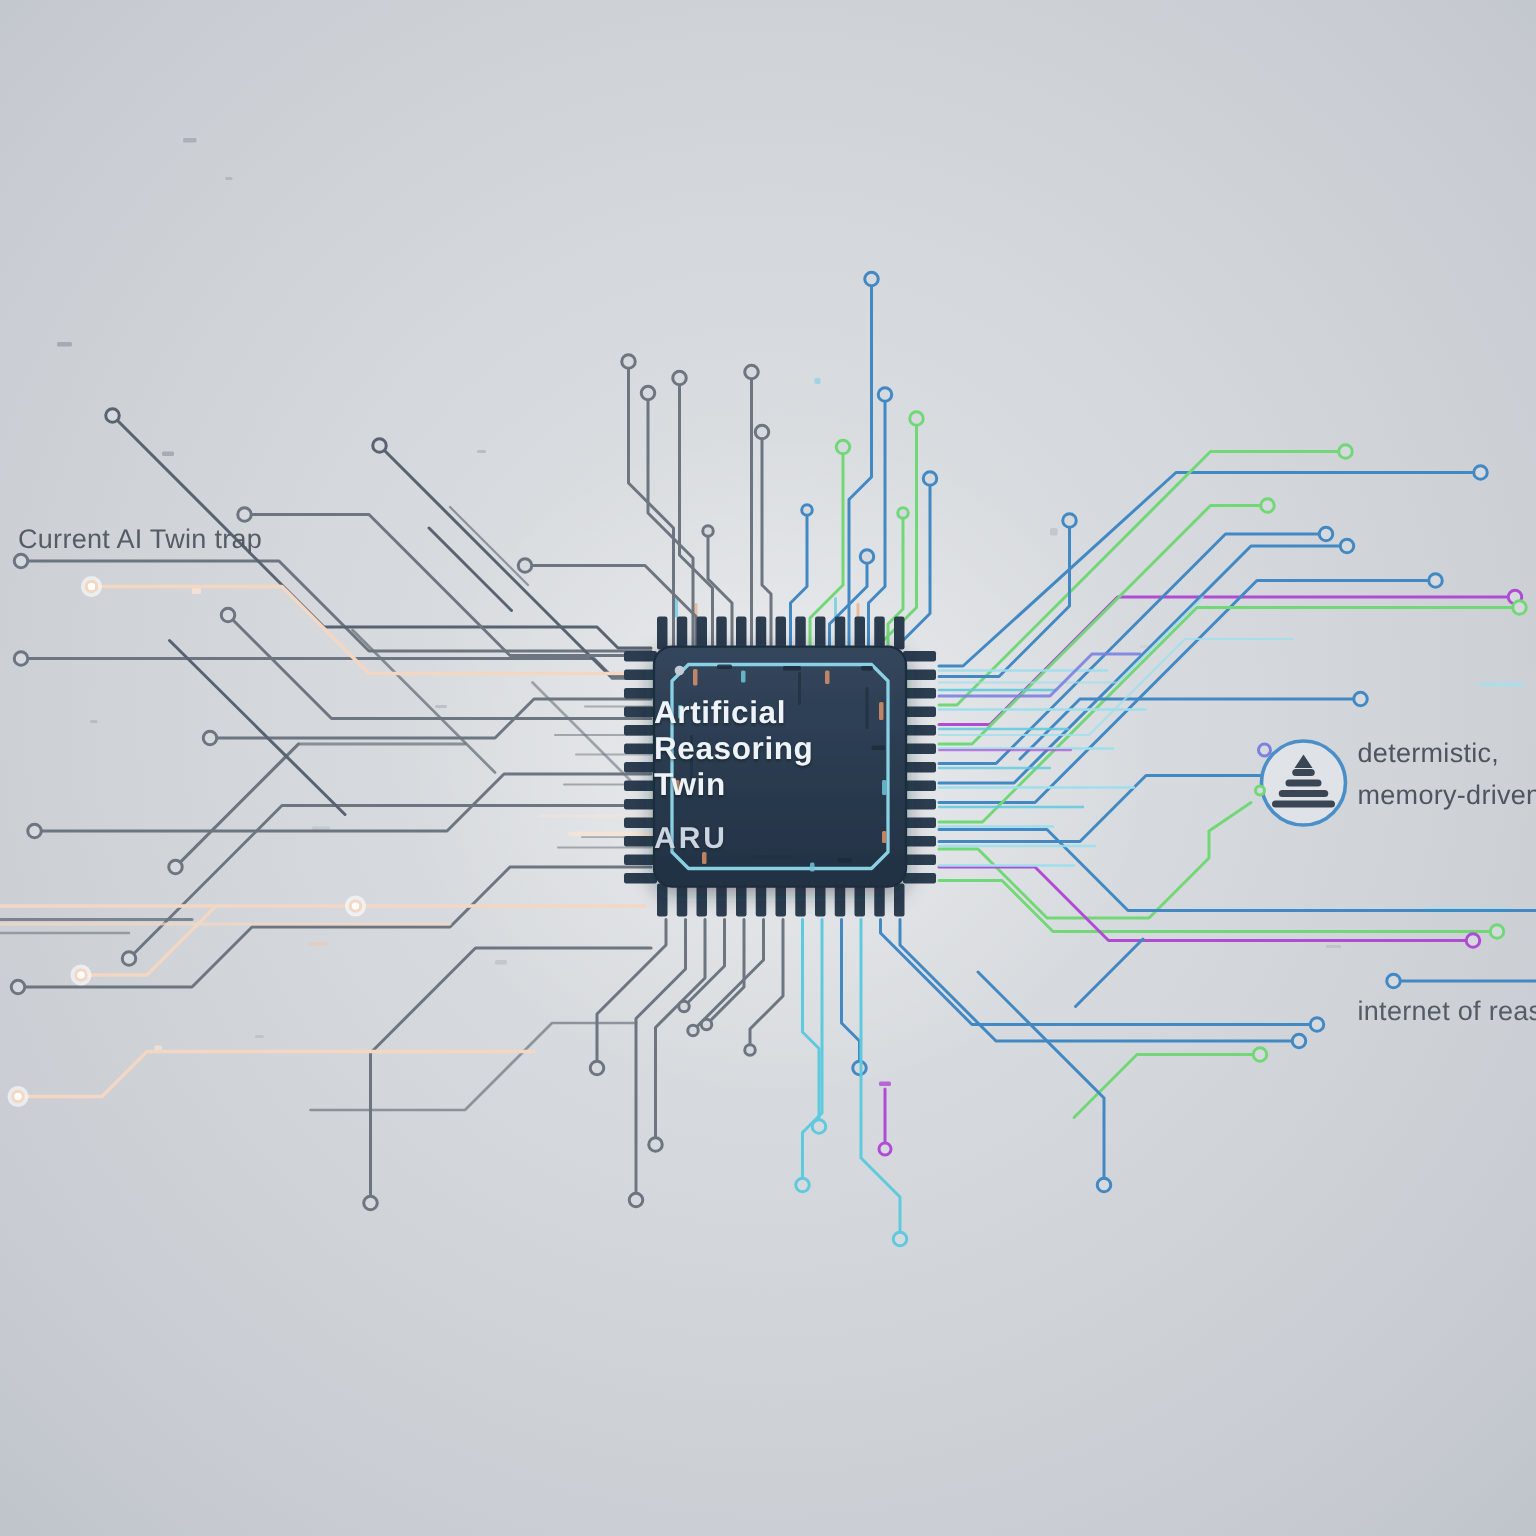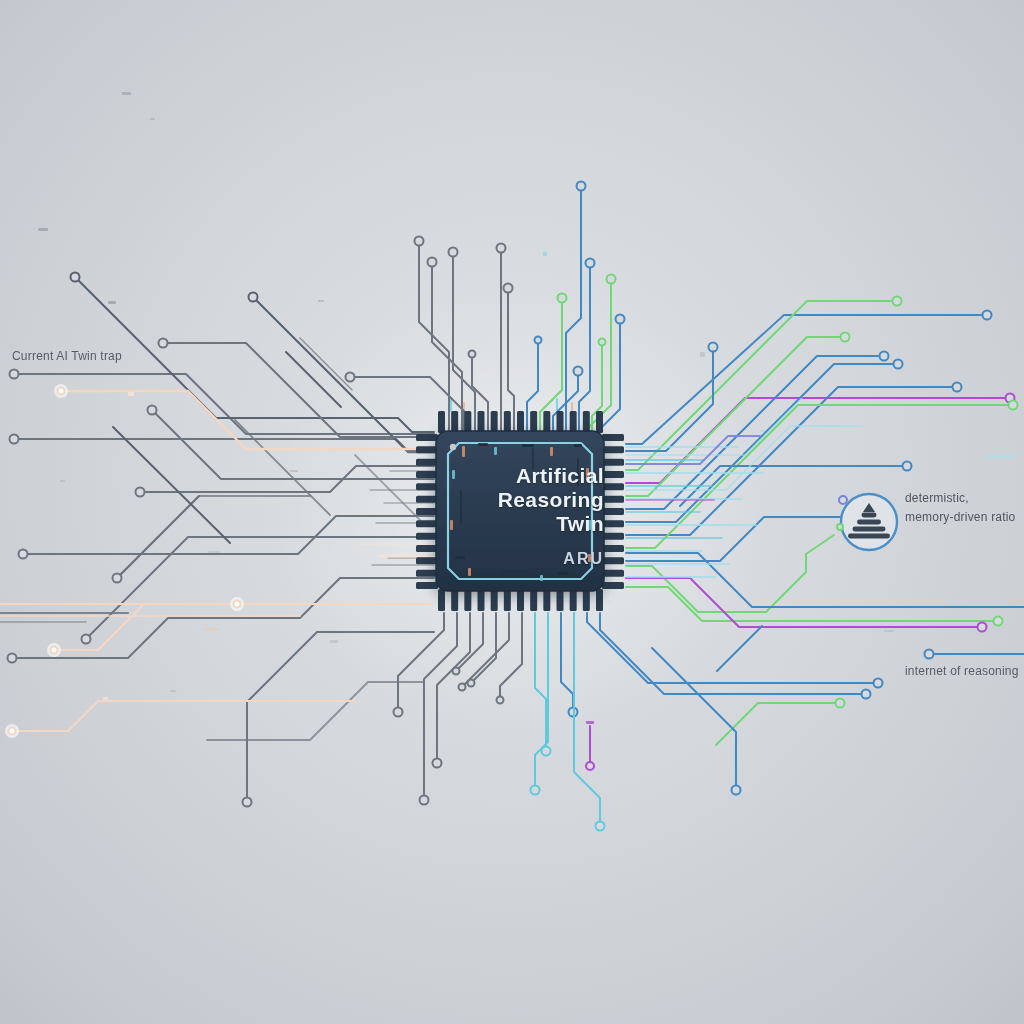--- a/index.html
+++ b/index.html
@@ -1,25 +1,25 @@
 <!DOCTYPE html>
 <html><head>
 <meta charset="utf-8">
 <style>
   html,body{margin:0;padding:0;background:#b9bec5;}
   .stage{position:relative;width:1024px;height:1024px;overflow:hidden;
          font-family:"Liberation Sans","DejaVu Sans",sans-serif;}
   .stage svg{position:absolute;left:0;top:0;}
   .floating-label{position:absolute;white-space:nowrap;color:#555c66;
-      font-size:12px;letter-spacing:.2px;}
+      font-size:18px;letter-spacing:.2px;}
   .label-right{color:#4e5560;line-height:1.55;}
-  .chip-text{position:absolute;left:436px;top:464px;width:168px;text-align:right;
+  .chip-text{position:absolute;left:436px;top:464px;width:168px;text-align:left;
       color:#eef3f8;font-weight:bold;font-size:21px;line-height:24px;letter-spacing:.4px;
       text-shadow:0 1px 2px rgba(0,0,0,.35);}
-  .chip-sub{margin-top:11px;font-size:16px;font-weight:bold;color:#c9d6e2;
+  .chip-sub{margin-top:11px;font-size:20px;font-weight:bold;color:#c9d6e2;
       letter-spacing:2px;}
 </style>
 </head>
 <body>
 
 <div class="stage">
 
   <svg id="diagram" width="1024" height="1024" viewBox="0 0 1024 1024">
     <defs>
       <radialGradient id="bgGrad" cx="50%" cy="46%" r="78%">

